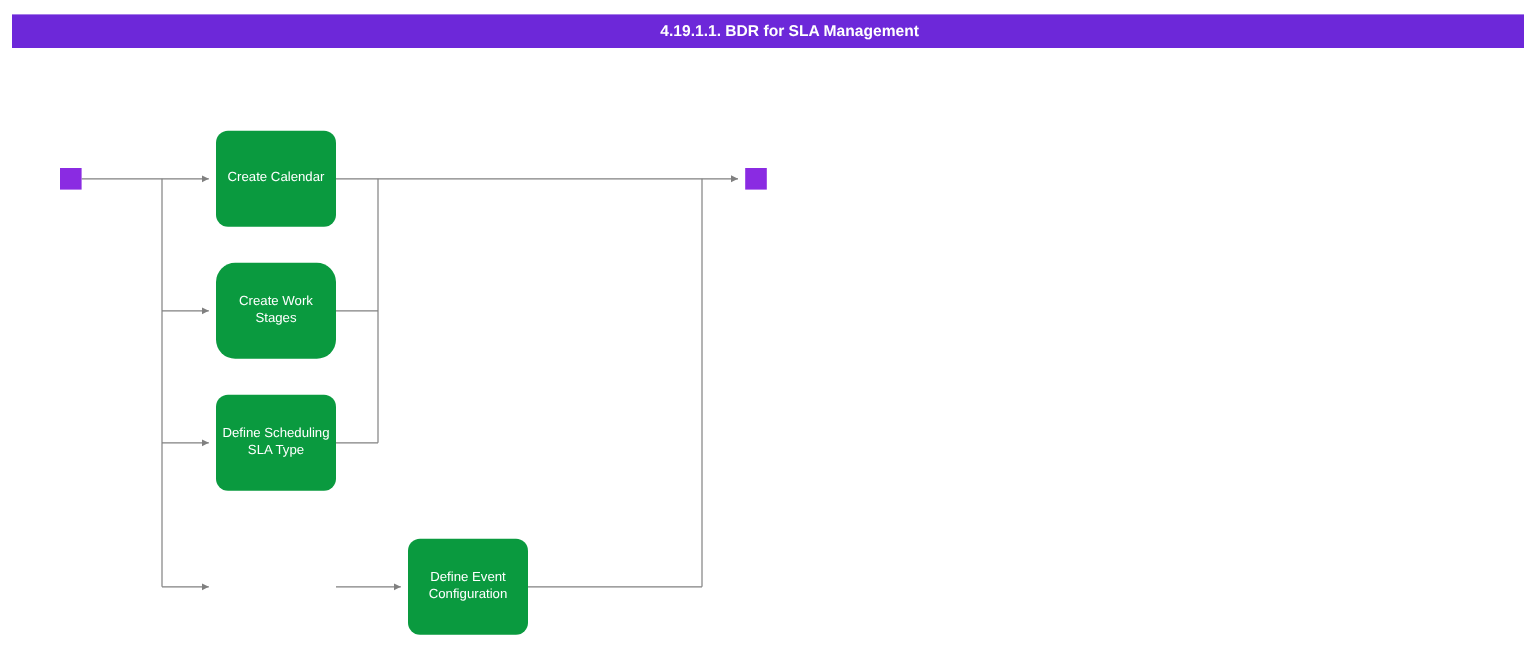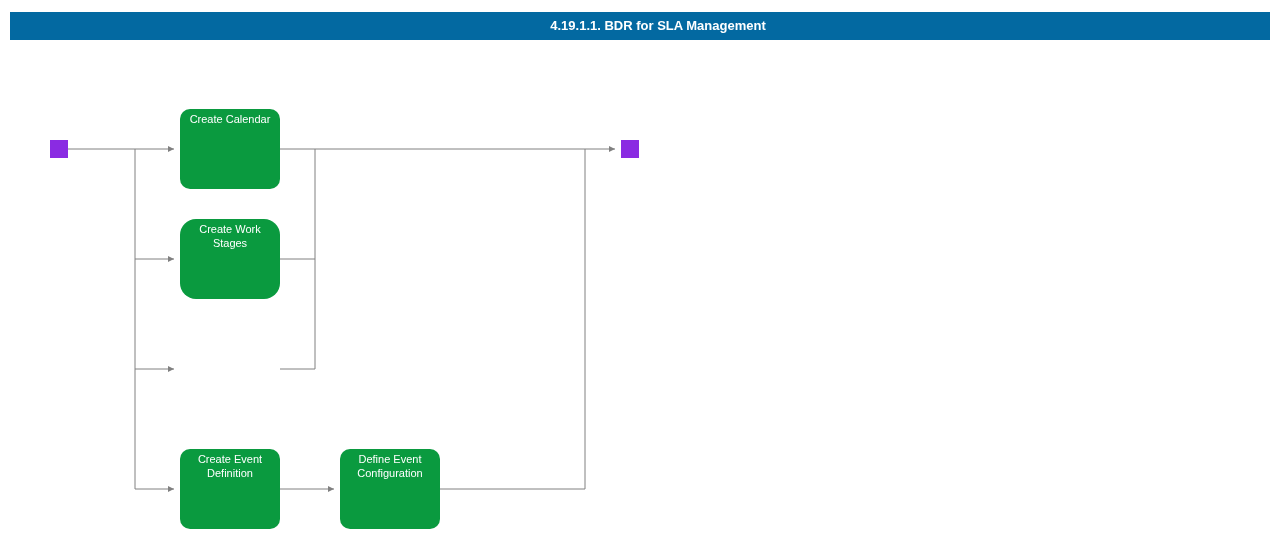--- a/index.html
+++ b/index.html
@@ -51,20 +51,21 @@
   }
 
   .green-node {
     position: absolute;
     width: 100px;
     height: 80px;
     border-radius: 10px;
     color: #ffffff;
     font-size: 11px;
     display: flex;
+    align-items: center;
     justify-content: center;
     text-align: center;
     padding: 4px;
     box-sizing: border-box;
     line-height: 1.25;
   }
   .green-node::after {
     content: "";
     position: absolute;
     left: 4px;
@@ -81,21 +82,21 @@
     left: 0;
     top: 0;
     width: 1280px;
     height: 540px;
     pointer-events: none;
   }
 </style>
 </head>
 <body>
 
-<div class="title-bar" style="background: #0369a1; padding-left: 36px;">4.19.1.1. BDR for SLA Management</div>
+<div class="title-bar" style="background: #6d28d9; padding-left: 36px;">4.19.1.1. BDR for SLA Management</div>
 
 <div class="canvas">
 
   <svg>
     <defs>
       <marker id="arrowHead" markerWidth="8" markerHeight="8" refX="6" refY="3" orient="auto">
         <path d="M0,0 L6,3 L0,6 Z" fill="#808080"></path>
       </marker>
     </defs>
     <g stroke="#808080" stroke-width="1" fill="none">
@@ -134,20 +135,20 @@
   <div class="purple-square" id="start-square" style="background: rgb(138, 43, 226); left: 50px; top: 140px;"></div>
 
   <div class="purple-square" id="end-square" style="background: rgb(138, 43, 226); left: 621px; top: 140px;"></div>
 
   <div class="green-node" id="node-n1" style="background: rgb(10, 154, 63); left: 180px; top: 109px;">
     <span>Create Calendar</span>
   </div>
   <div class="green-node" id="node-n2" style="background: rgb(10, 154, 63); left: 180px; top: 219px; border-radius: 16px;">
     <span>Create Work Stages</span>
   </div>
-  <div class="green-node" id="node-n4" style="background: rgb(10, 154, 63); left: 180px; top: 449px;">
-    <span>Create Event Definition</span>
+  <div class="green-node" id="node-n3" style="background: rgb(10, 154, 63); left: 180px; top: 329px;">
+    <span>Define Scheduling SLA Type</span>
   </div>
   <div class="green-node" id="node-n5" style="background: rgb(10, 154, 63); left: 340px; top: 449px;">
     <span>Define Event Configuration</span>
   </div>
 
 </div>
 
 </body></html>

